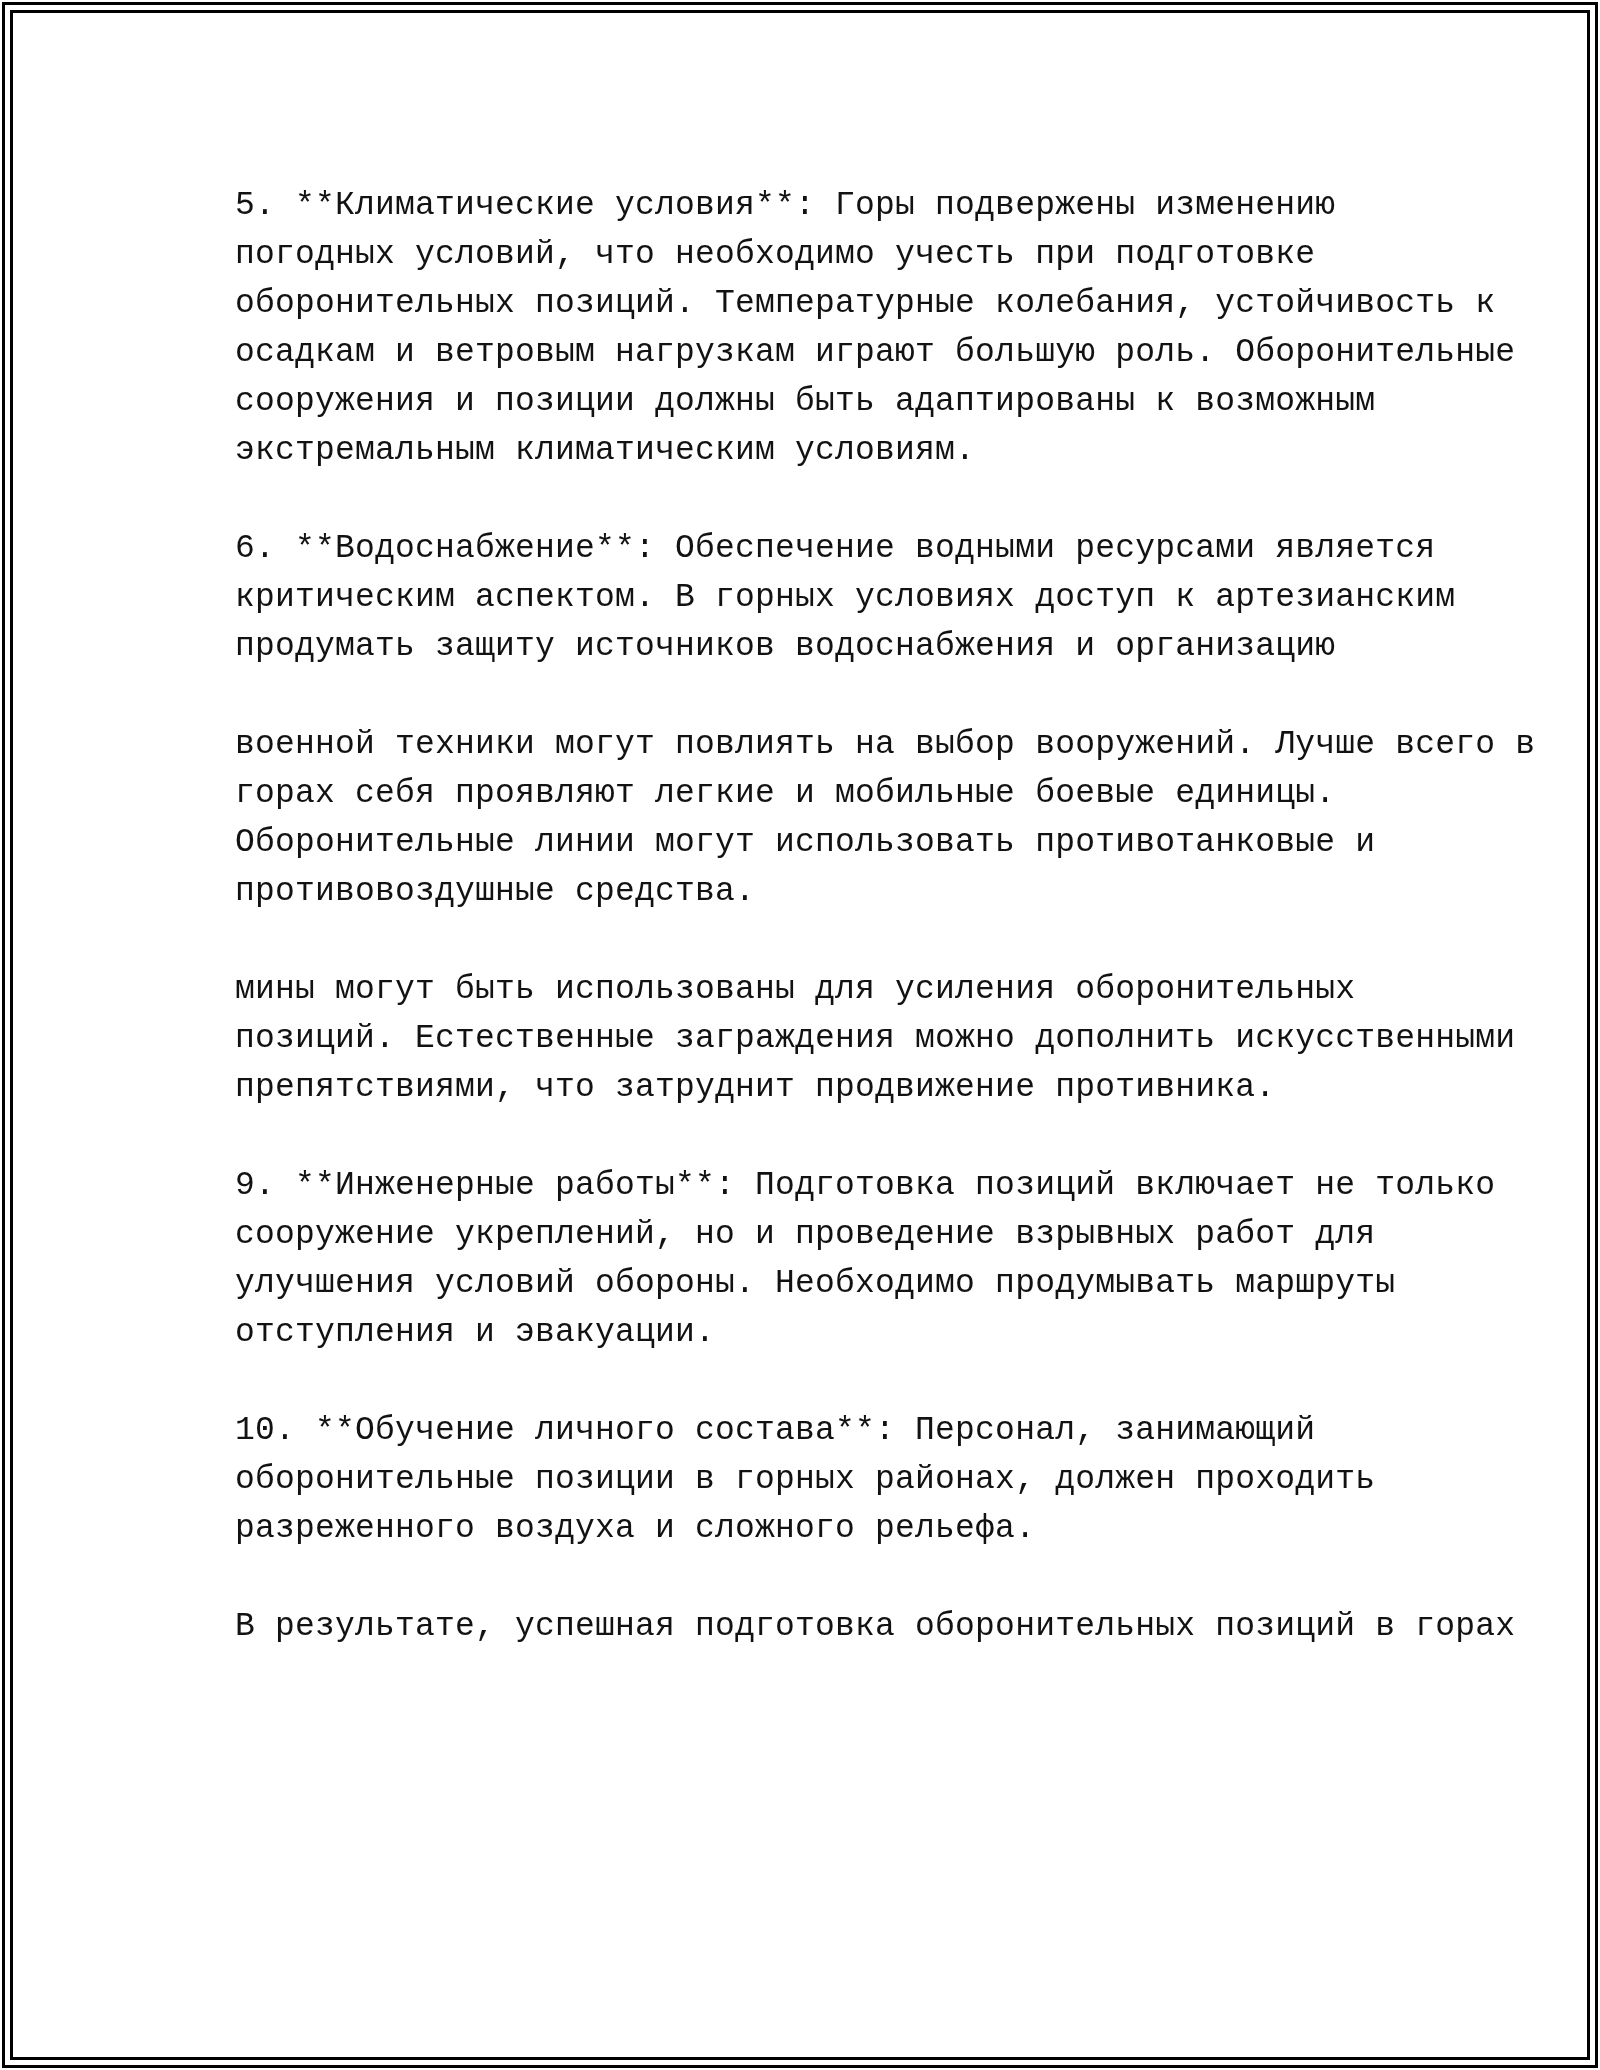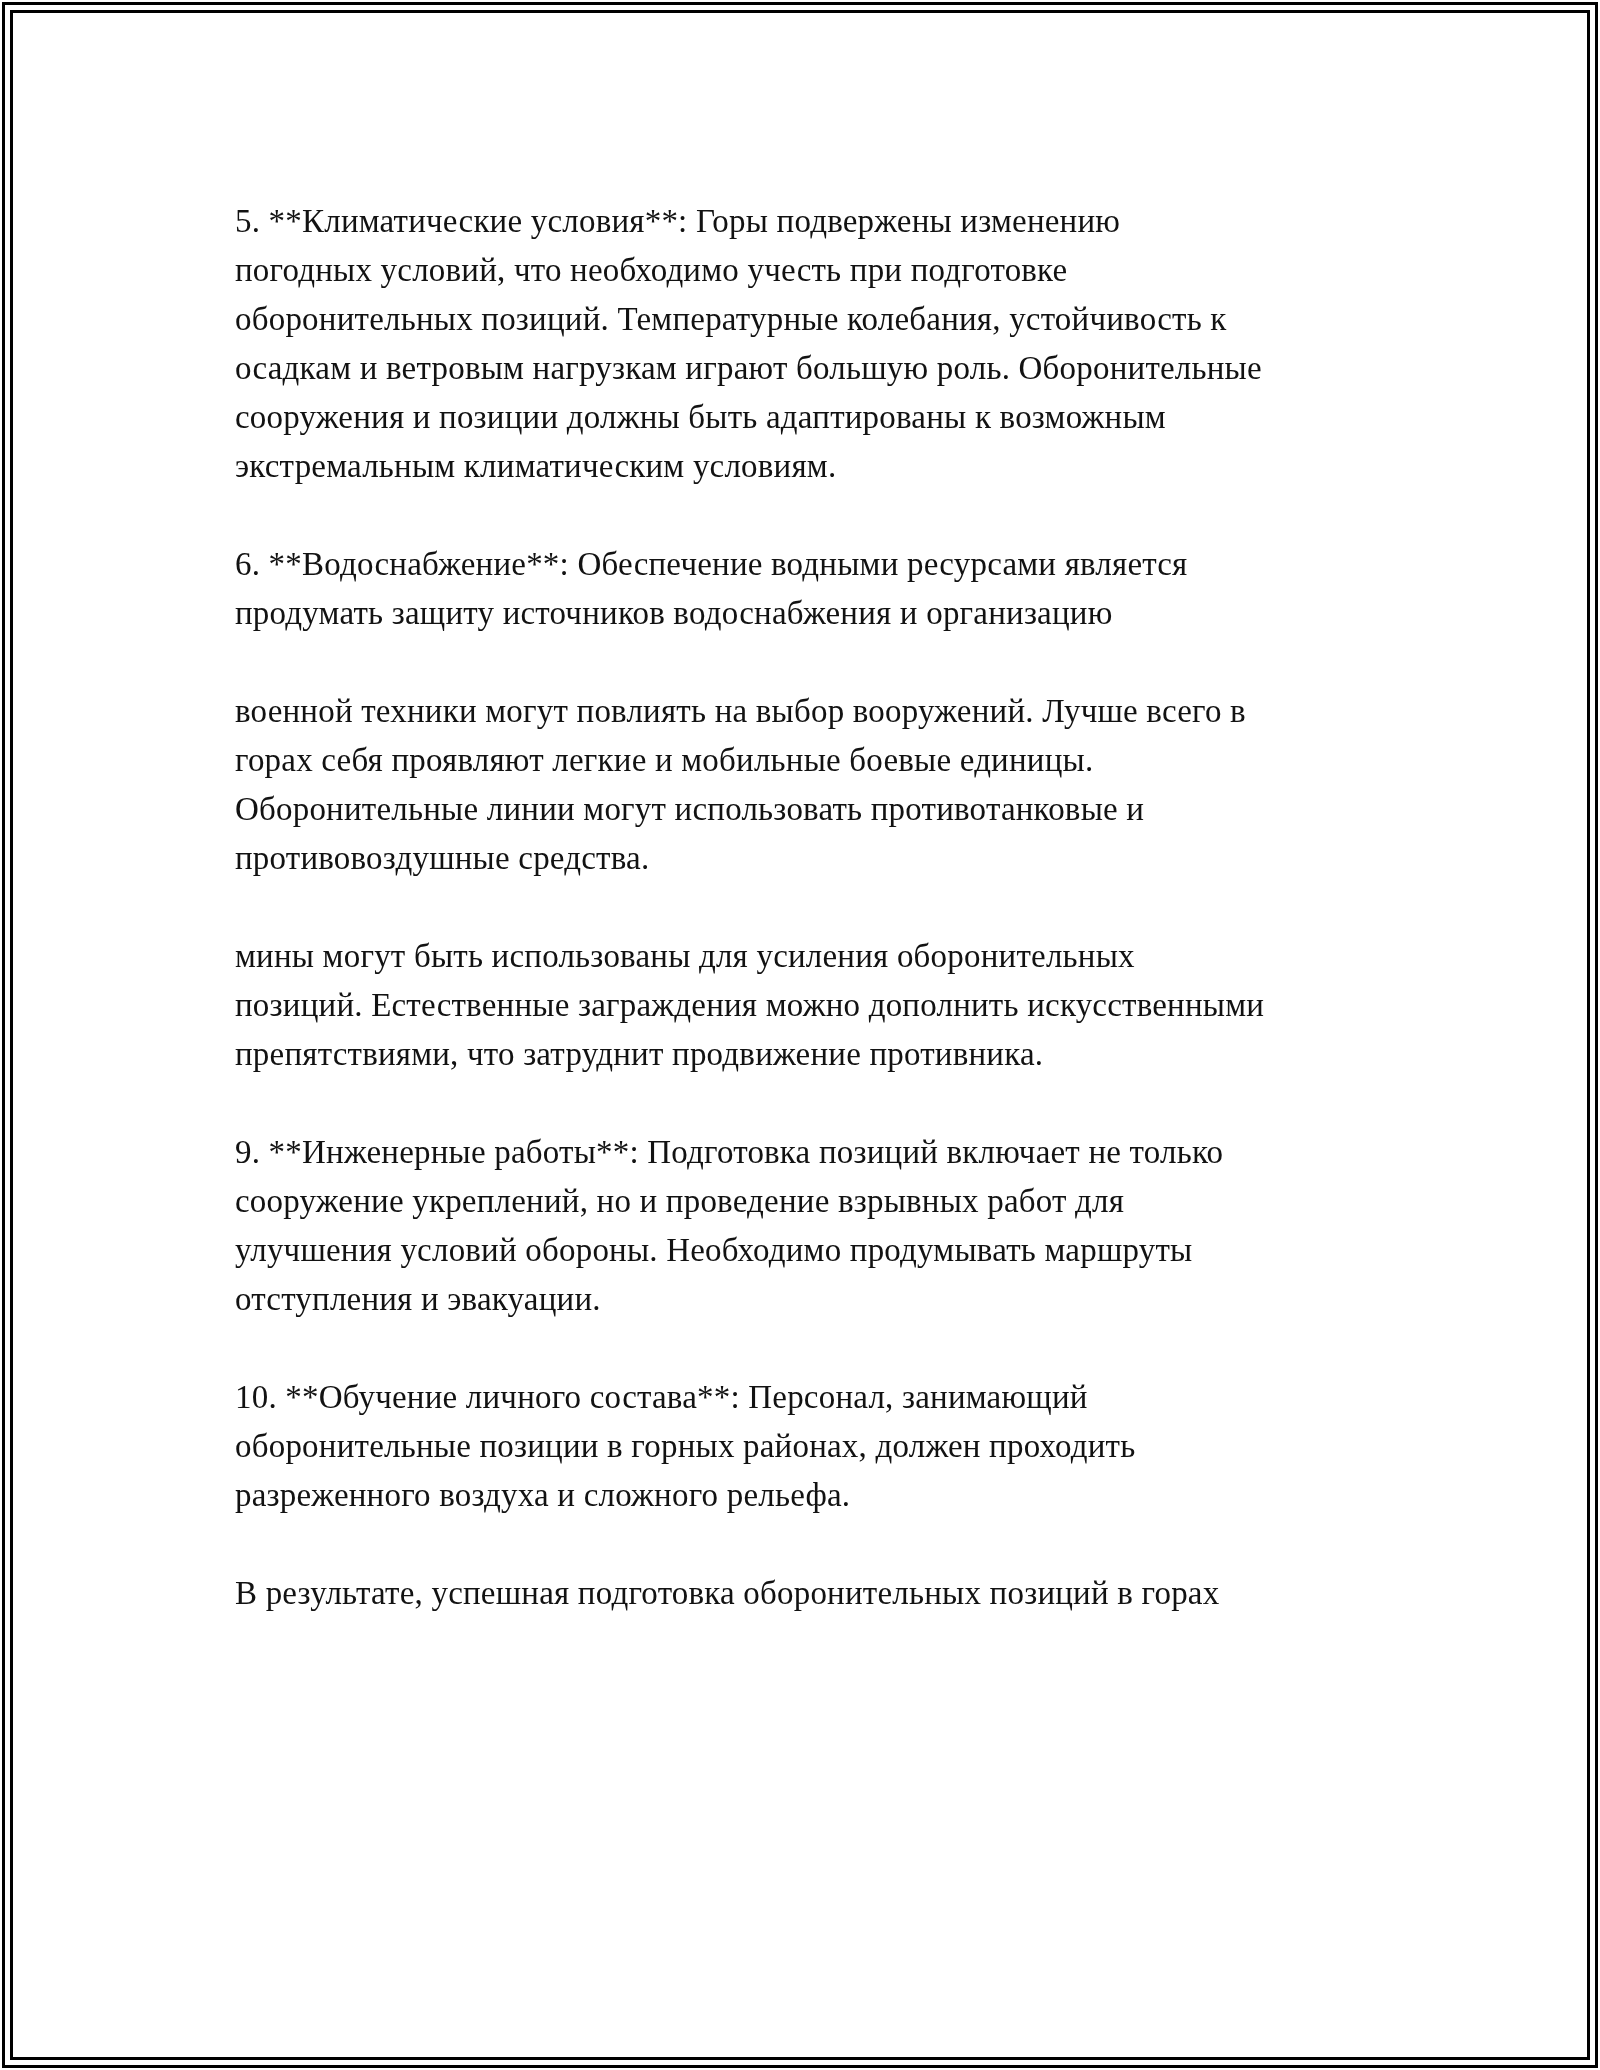--- a/index.html
+++ b/index.html
@@ -30,22 +30,23 @@
     position: absolute;
     left: 235px;
     top: 181px;
     width: 1060px;
     color: #121212;
     font-size: 33px;
     line-height: 49px;
     letter-spacing: 0.2px;
   }
   .para {
-    margin: 16px 0 49px 0;
+    margin: 0 0 49px 0;
     padding: 0;
+    font-family: Liberation Mono, monospace;
   }
   .line {
     display: block;
     white-space: pre;
   }
 </style>
 </head>
 <body style="background: rgb(255, 255, 255);">
 
 <div class="outer-frame" style="border-color: rgb(0, 0, 0);"></div>
@@ -55,20 +56,21 @@
     <p class="para">
       <span class="line">5. **Климатические условия**: Горы подвержены изменению</span>
       <span class="line">погодных условий, что необходимо учесть при подготовке</span>
       <span class="line">оборонительных позиций. Температурные колебания, устойчивость к</span>
       <span class="line">осадкам и ветровым нагрузкам играют большую роль. Оборонительные</span>
       <span class="line">сооружения и позиции должны быть адаптированы к возможным</span>
       <span class="line">экстремальным климатическим условиям.</span>
     </p>
     <p class="para">
       <span class="line">6. **Водоснабжение**: Обеспечение водными ресурсами является</span>
+      <span class="line">критическим аспектом. В горных условиях доступ к артезианским</span>
       <span class="line">продумать защиту источников водоснабжения и организацию</span>
     </p>
     <p class="para">
       <span class="line">военной техники могут повлиять на выбор вооружений. Лучше всего в</span>
       <span class="line">горах себя проявляют легкие и мобильные боевые единицы.</span>
       <span class="line">Оборонительные линии могут использовать противотанковые и</span>
       <span class="line">противовоздушные средства.</span>
     </p>
     <p class="para">
       <span class="line">мины могут быть использованы для усиления оборонительных</span>

